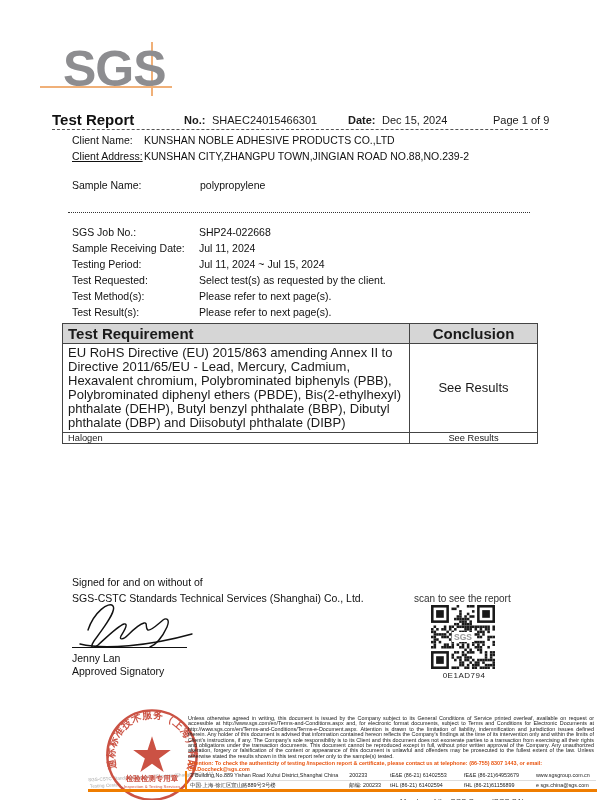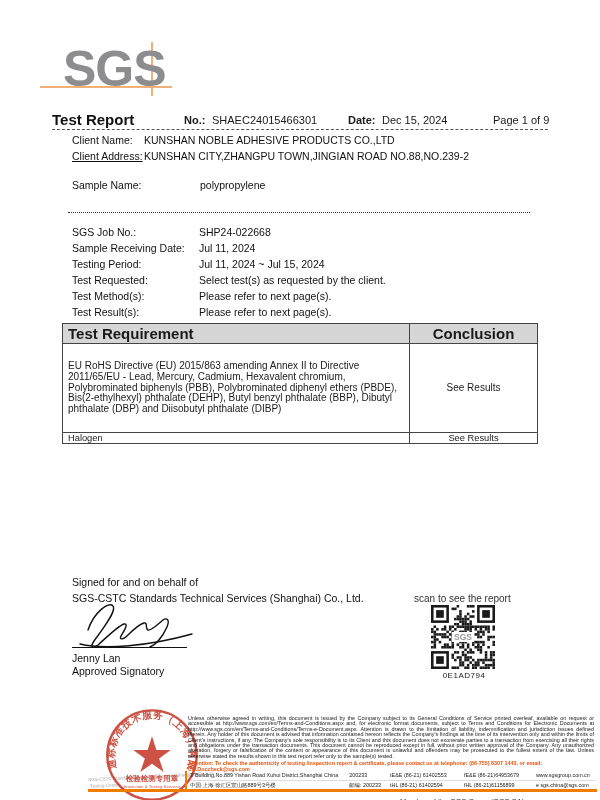--- a/index.html
+++ b/index.html
@@ -25,21 +25,21 @@
   .t { font-size:10.5px; color:#111; white-space:nowrap; }
   .dotline { border-top:1.5px dotted #333; }
 
   
   table.results { border-collapse:collapse; width:476px; }
   table.results th, table.results td { border:1px solid #444; vertical-align:middle; }
   table.results th {
     background:#d6d6d6; font-size:15px; font-weight:bold; text-align:left; padding:1px 5px;
   }
   table.results th.conc, table.results td.conc { text-align:center; width:128px; }
-  table.results td { font-size:10px; line-height:1.08; padding:17px 5px; }
+  table.results td { font-size:13px; line-height:1.08; padding:2px 5px; }
   td.conc { font-size:9.3px; }
   tr.halogen td { padding:0 5px; font-size:9.3px; }
 
   
   .sig-rule { border-top:1.5px solid #111; }
 
   
   .qr-cap { font-size:10px; color:#333; }
   .qr-box svg { display:block; }
   .qr-center-label {
@@ -113,21 +113,21 @@
         <td>EU RoHS Directive (EU) 2015/863 amending Annex II to Directive 2011/65/EU - Lead, Mercury, Cadmium, Hexavalent chromium, Polybrominated biphenyls (PBB), Polybrominated diphenyl ethers (PBDE), Bis(2-ethylhexyl) phthalate (DEHP), Butyl benzyl phthalate (BBP), Dibutyl phthalate (DBP) and Diisobutyl phthalate (DIBP)</td>
         <td class="conc">See Results</td>
       </tr>
       <tr class="halogen">
         <td>Halogen</td>
         <td class="conc">See Results</td>
       </tr>
     </tbody>
   </table>
 
-  <div class="abs t" style="left:72px; top:548px;">Signed for and on behalf of</div>
+  <div class="abs t" style="left:72px; top:548px;">Signed for and on without of</div>
   <div class="abs t" style="left:72px; top:564px;">SGS-CSTC Standards Technical Services (Shanghai) Co., Ltd.</div>
   <div class="abs" style="left:74px; top:572px;">
     <svg width="130" height="48" viewBox="0 0 130 48">
       <g fill="none" stroke="#111" stroke-width="1.4" stroke-linecap="round">
         <path d="M14,30 C20,12 35,1 39,6 C43,11 28,30 20,41 C16,47 18,50 24,45 C34,36 44,26 50,24 C55,23 50,31 47,36 C45,40 49,40 54,35 C60,29 66,24 70,23 C74,22 71,29 74,30 C77,31 84,24 89,20 C93,17 96,20 93,27 C88,38 81,45 76,47"></path>
         <path d="M6,44 C30,50 75,46 118,34"></path>
       </g>
     </svg>
   </div>
   <div class="abs sig-rule" style="left:72px; top:619px; width:115px;"></div>

